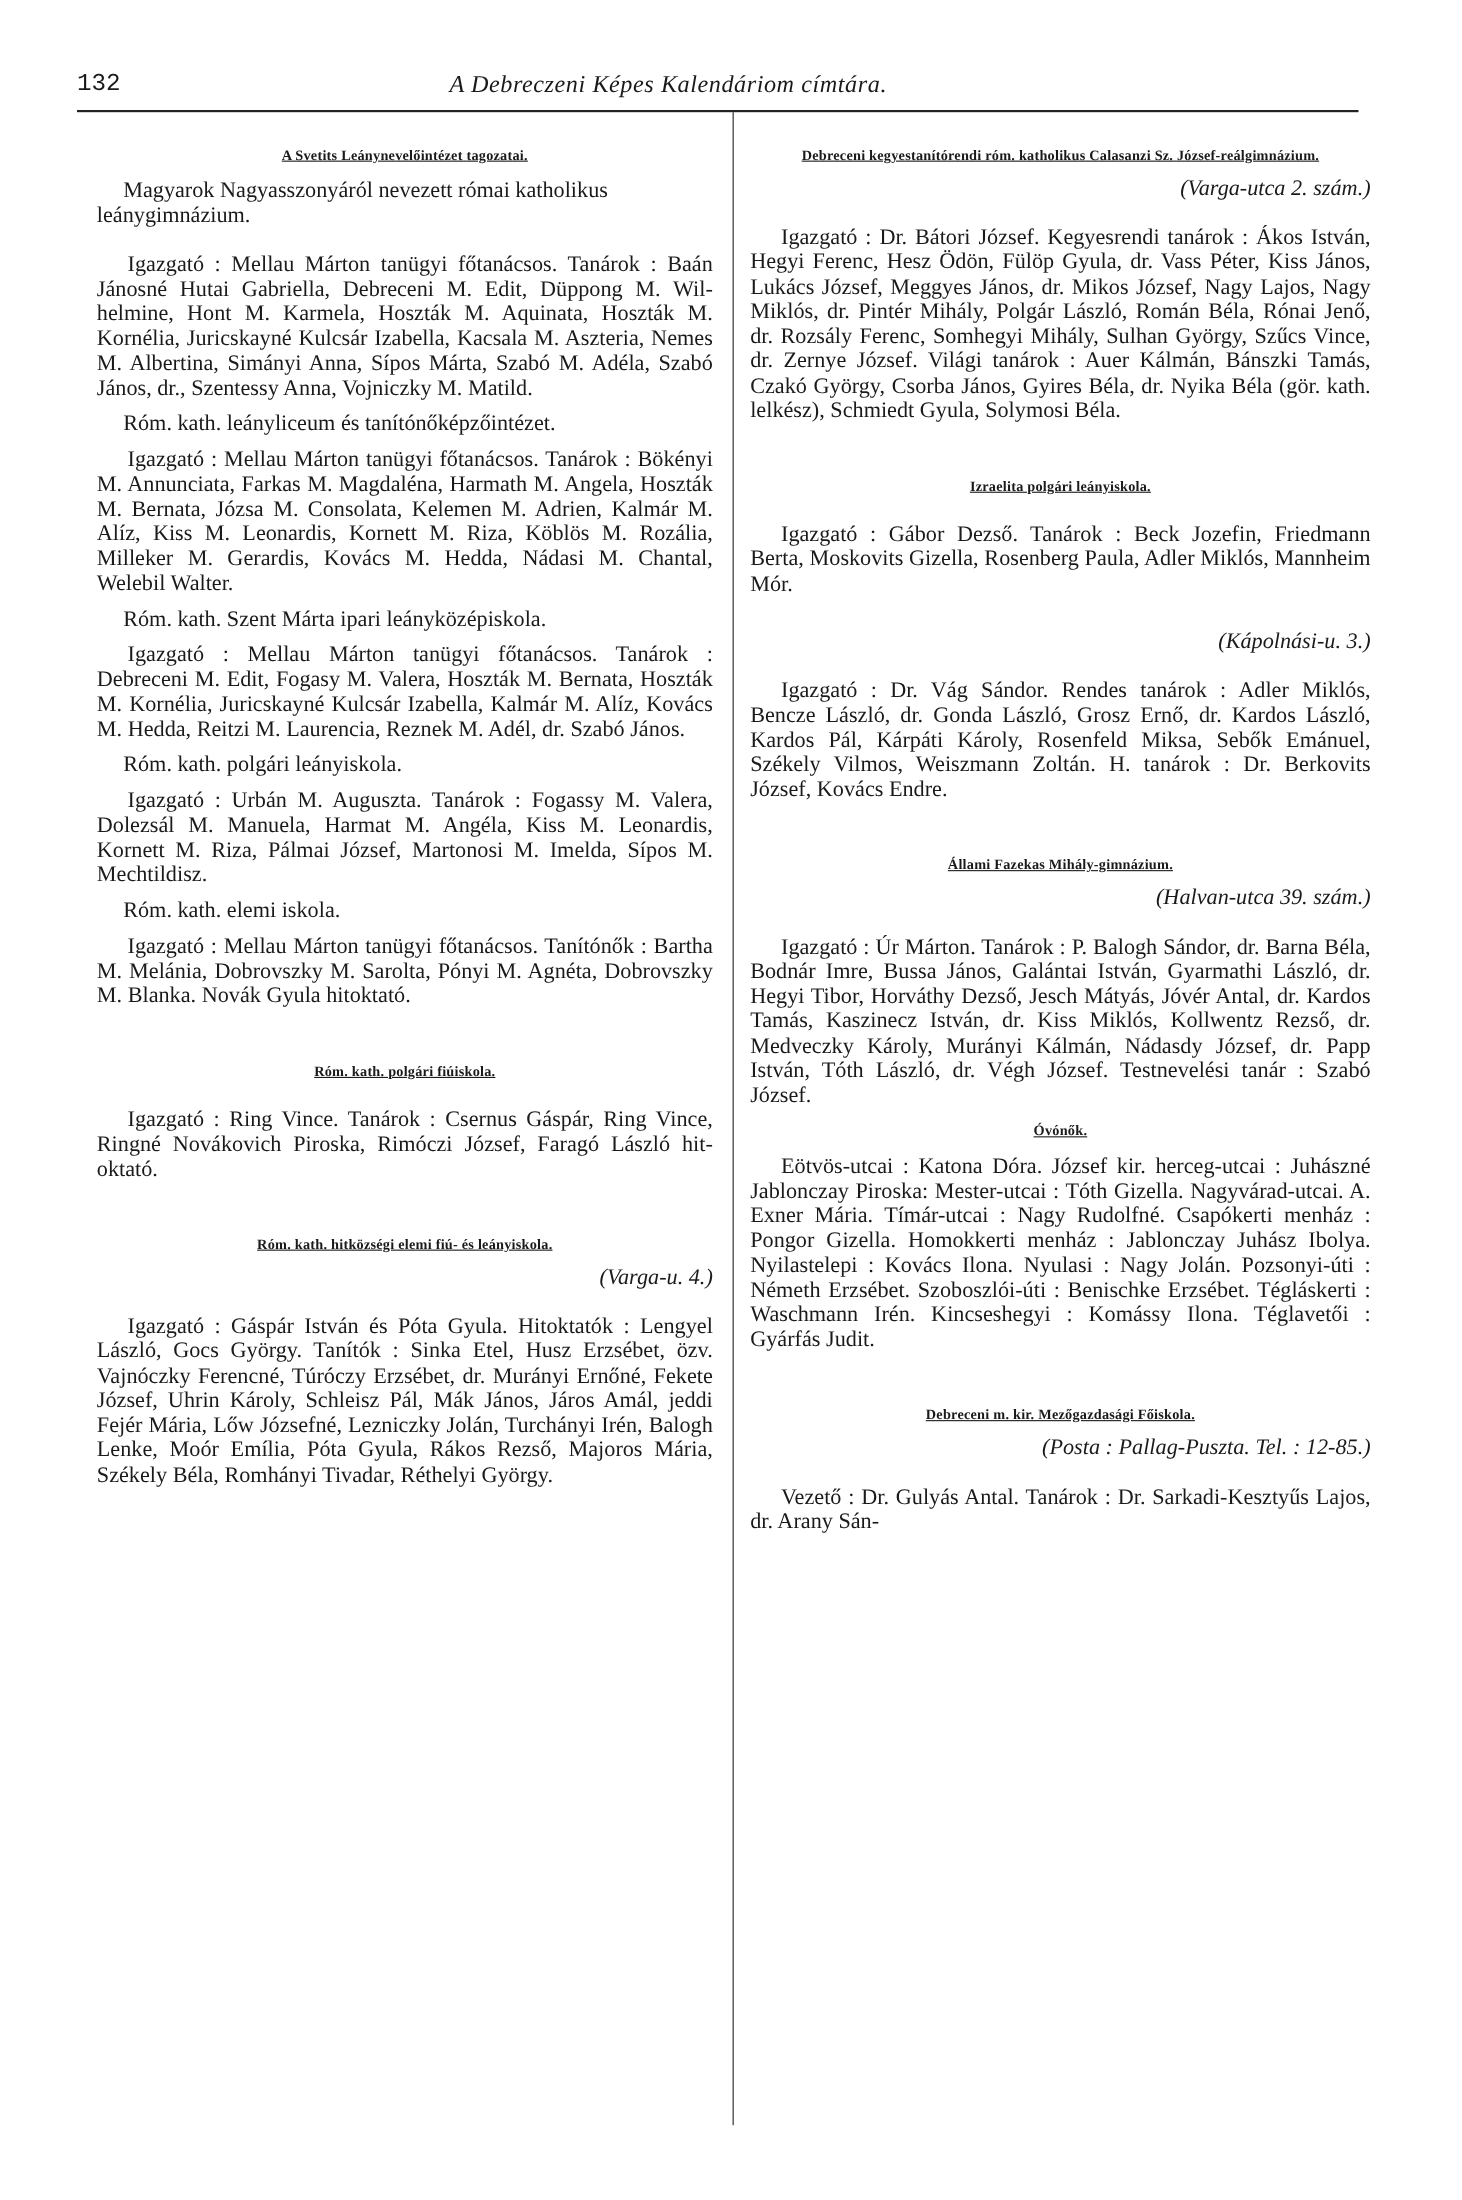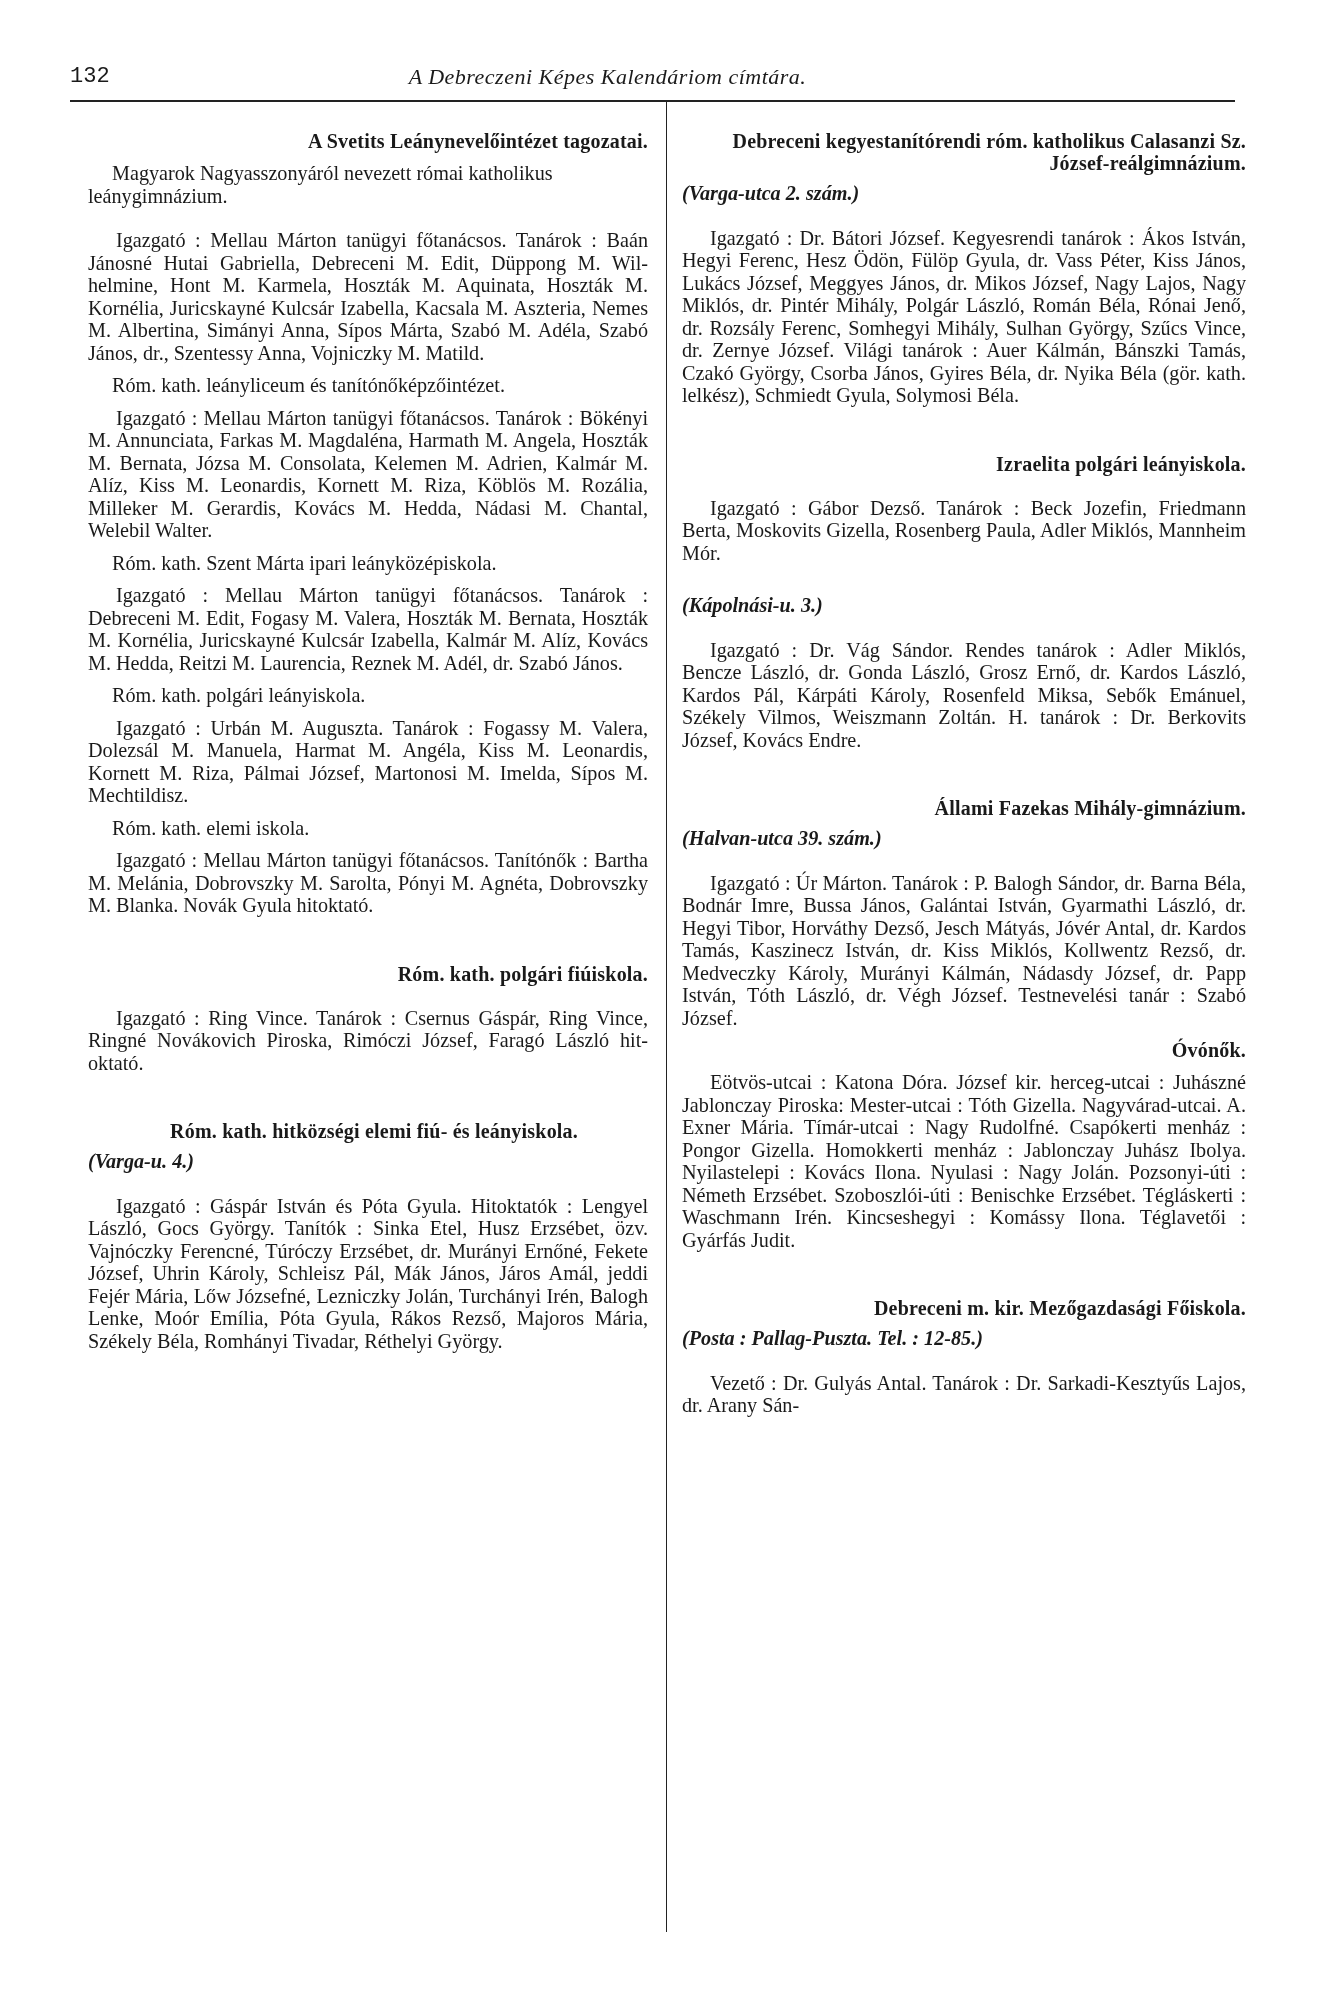--- a/index.html
+++ b/index.html
@@ -29,28 +29,28 @@
     border-left: 1.5px solid #222;
   }
   .col {
     position: absolute; top: 130px;
     font-family: "Liberation Serif", serif; font-size: 20.2px; line-height: 22.5px;
     text-align: justify; hyphens: manual;
   }
   .col-left { left: 88px; width: 560px; }
   .col-right { left: 682px; width: 564px; }
   .sec-title {
-    font-family: "Liberation Serif", serif; font-weight: bold; text-align: right;
-    font-size: 20px; line-height: 22px; margin: 0; letter-spacing: 0.2px;
+    font-family: "Liberation Serif", serif; font-weight: bold; text-align: center;
+    font-size: 13px; line-height: 22px; margin: 0; letter-spacing: 0.2px; text-decoration: underline;
   }
   .sub-italic {
     margin: 0; text-indent: 24px; text-align: left;
   }
   .addr {
-    font-style: italic; text-align: left; margin: 8px 0 0 0; font-weight: bold;
+    font-style: italic; text-align: right; margin: 8px 0 0 0;
   }
   .para {
     margin: 0; text-indent: 28px;
   }
   .gap-s { height: 10px; }
   .gap-m { height: 22px; }
   .gap-l { height: 46px; }
 </style>
 </head>
 <body>

